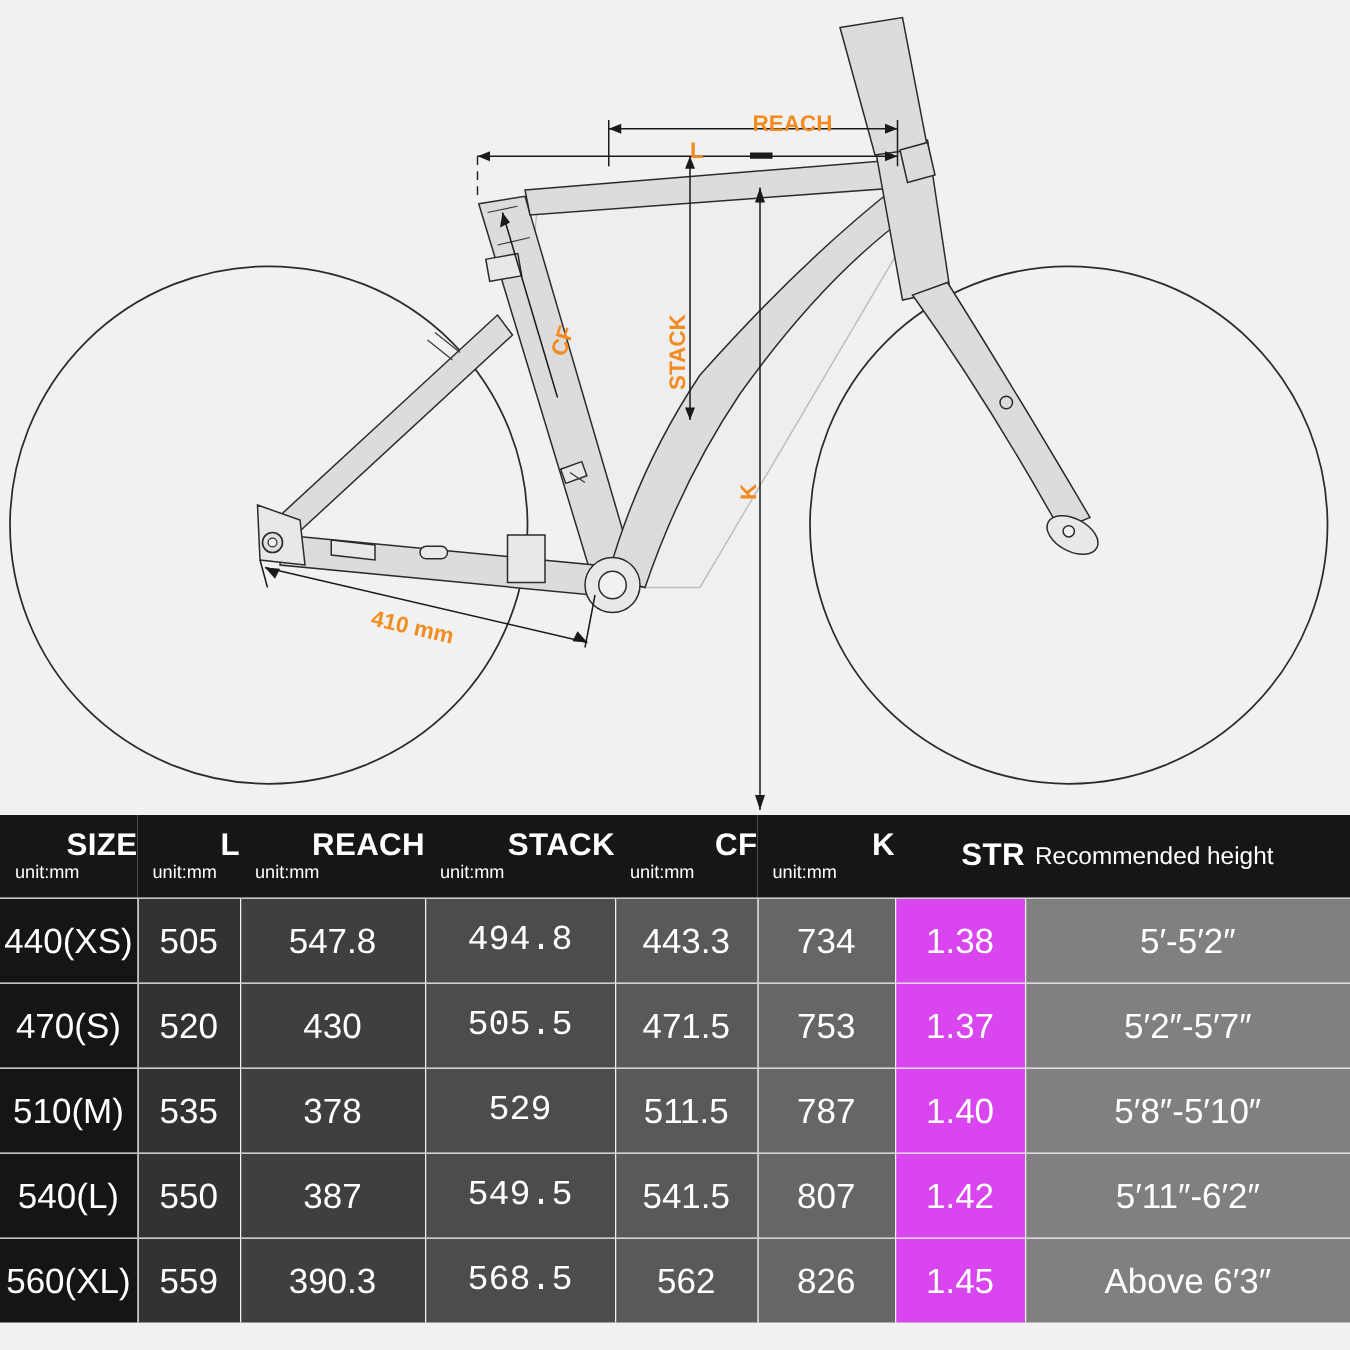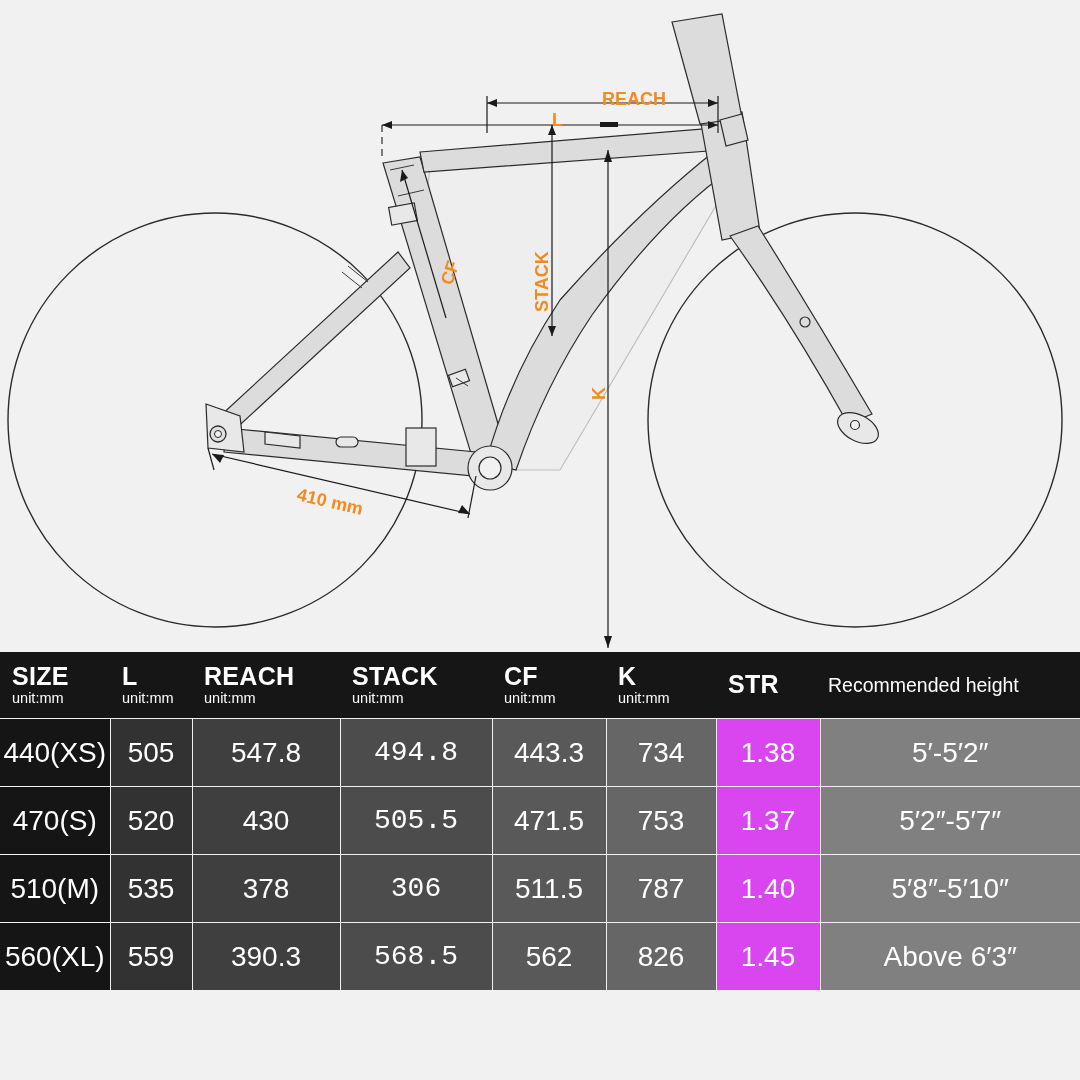--- a/index.html
+++ b/index.html
@@ -55,20 +55,21 @@
     background: #161616;
     height: 66px;
     padding: 4px 2px 6px 2px;
   }
   .hdr-main {
     font-size: 25px;
     font-weight: bold;
     letter-spacing: 0.3px;
     line-height: 1.05;
     display: block;
+    text-align: right;
   }
   .hdr-unit {
     font-size: 14.5px;
     font-weight: normal;
     display: block;
     line-height: 1.15;
     margin-top: 1px;
   }
   .hdr-left {
     text-align: left !important;
@@ -295,27 +296,37 @@
         <td class="c4">471.5</td>
         <td class="c5">753</td>
         <td class="c6">1.37</td>
         <td class="c7">5′2″-5′7″</td>
       </tr>
 
       <tr class="data-row">
         <td class="c0">510(M)</td>
         <td class="c1">535</td>
         <td class="c2">378</td>
-        <td class="c3">306</td>
+        <td class="c3">529</td>
         <td class="c4">511.5</td>
         <td class="c5">787</td>
         <td class="c6">1.40</td>
         <td class="c7">5′8″-5′10″</td>
       </tr>
 
+      <tr class="data-row">
+        <td class="c0">540(L)</td>
+        <td class="c1">550</td>
+        <td class="c2">387</td>
+        <td class="c3">549.5</td>
+        <td class="c4">541.5</td>
+        <td class="c5">807</td>
+        <td class="c6">1.42</td>
+        <td class="c7">5′11″-6′2″</td>
+      </tr>
 
       <tr class="data-row">
         <td class="c0">560(XL)</td>
         <td class="c1">559</td>
         <td class="c2">390.3</td>
         <td class="c3">568.5</td>
         <td class="c4">562</td>
         <td class="c5">826</td>
         <td class="c6">1.45</td>
         <td class="c7">Above 6′3″</td>

